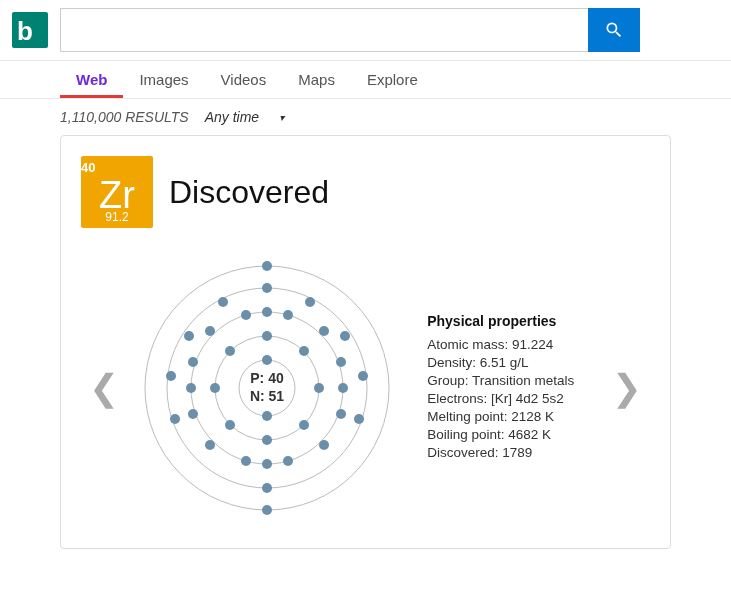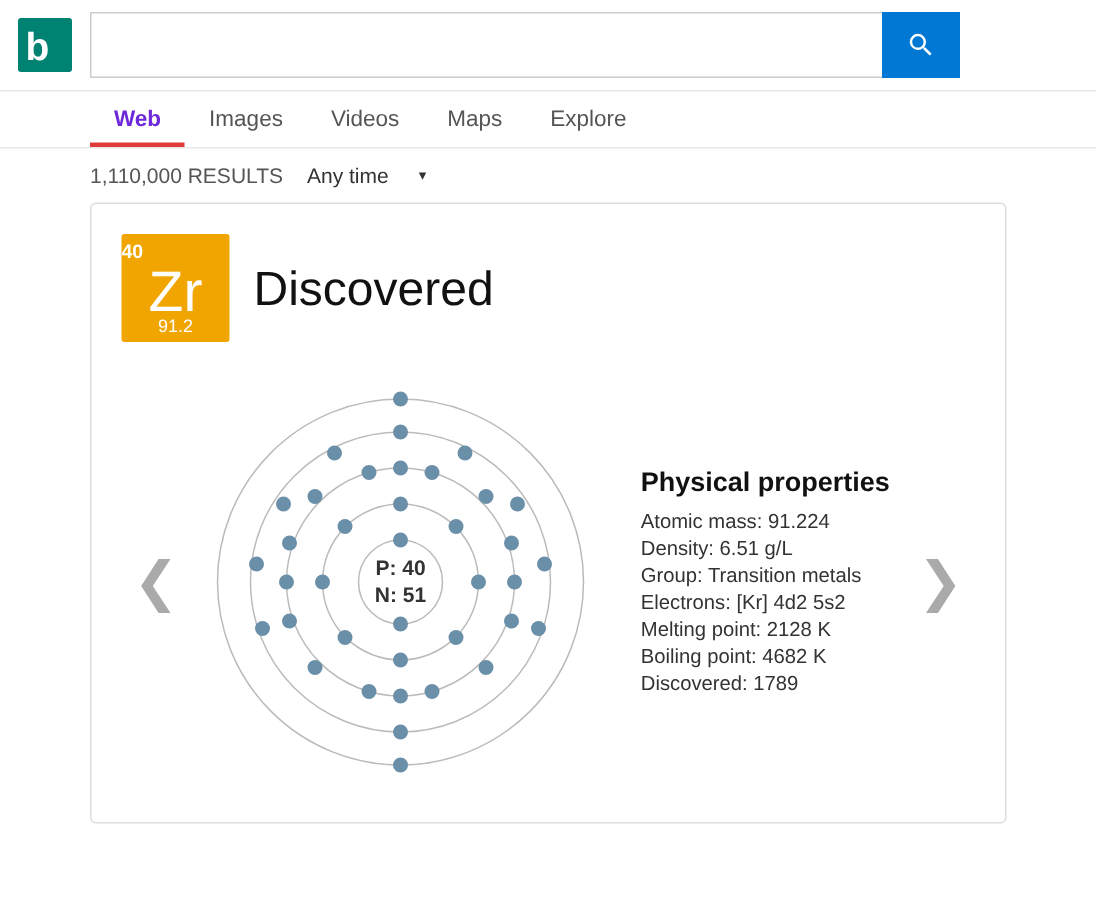--- a/index.html
+++ b/index.html
@@ -13,21 +13,21 @@
     .search-button { width: 52px; height: 44px; background: #0078d4; border: none; cursor: pointer; display: flex; align-items: center; justify-content: center; }
     .search-button svg { width: 20px; height: 20px; fill: white; }
 
     
     .nav-tabs { display: flex; padding: 0 60px; border-bottom: 1px solid #e8e8e8; }
     .nav-tab { padding: 10px 16px; font-size: 15px; color: #555; cursor: pointer; text-decoration: none; position: relative; }
     .nav-tab.active { color: #6d28d9; font-weight: 600; }
     .nav-tab.active::after { content: ''; position: absolute; bottom: 0; left: 0; right: 0; height: 3px; background: #e03a3a; }
 
     
-    .results-bar { display: flex; align-items: center; padding: 10px 60px; font-size: 14px; color: #555; gap: 16px; }
+    .results-bar { display: flex; align-items: center; padding: 10px 60px; font-size: 14px; color: #555; gap: 16px; font-style: italic; }
     .results-count { color: #555; font-size: 14px; }
     .filter-btn { display: flex; align-items: center; gap: 20px; cursor: pointer; font-size: 14px; color: #333; }
     .filter-btn .arrow { font-size: 10px; }
 
     
     .main-content { padding: 0 60px 20px; }
 
     
     .knowledge-card { border: 1px solid #ddd; border-radius: 4px; padding: 20px; max-width: 620px; }
 
@@ -42,21 +42,21 @@
     
     .atom-section { display: flex; align-items: center; justify-content: space-between; }
     .atom-diagram { position: relative; width: 280px; height: 280px; flex-shrink: 0; }
     .atom-diagram svg { width: 100%; height: 100%; }
 
     
     .carousel-arrow { font-size: 36px; color: #aaa; cursor: pointer; user-select: none; padding: 0 8px; }
 
     
     .properties { flex: 1; padding-left: 20px; }
-    .properties-title { font-size: 18px; font-weight: bold; margin-bottom: 8px; color: #111; }
+    .properties-title { font-size: 14px; font-weight: bold; margin-bottom: 8px; color: #111; }
     .properties-list { list-style: none; }
     .properties-list li { font-size: 13.5px; color: #333; margin-bottom: 3px; }
   </style>
 </head>
 <body>
 
 <div class="header">
 
   <svg class="bing-logo" viewBox="0 0 36 36" xmlns="http://www.w3.org/2000/svg">
     <rect width="36" height="36" fill="#008272" rx="2"></rect>

